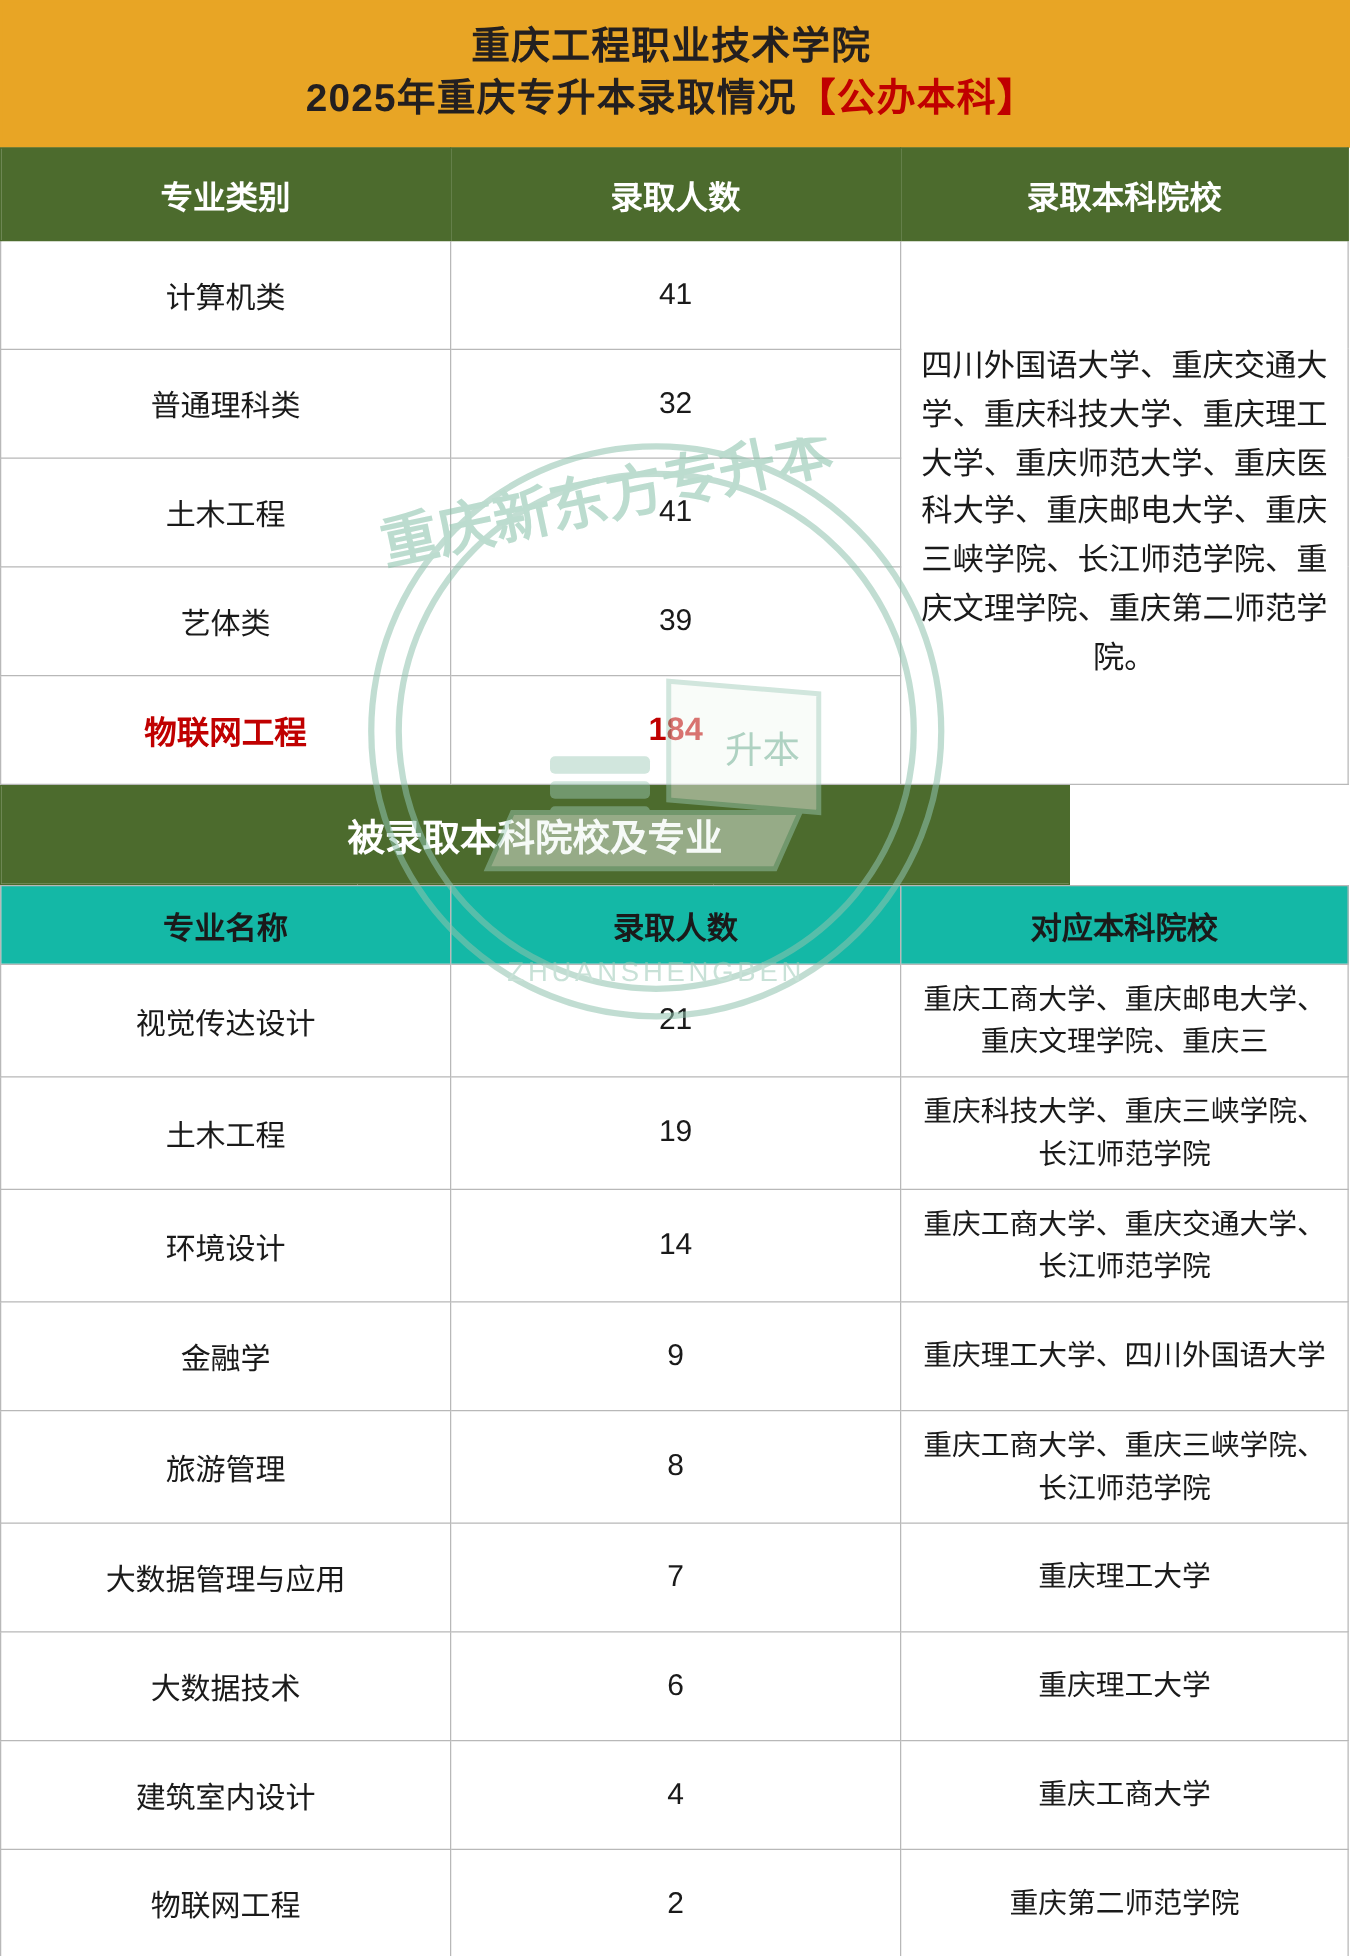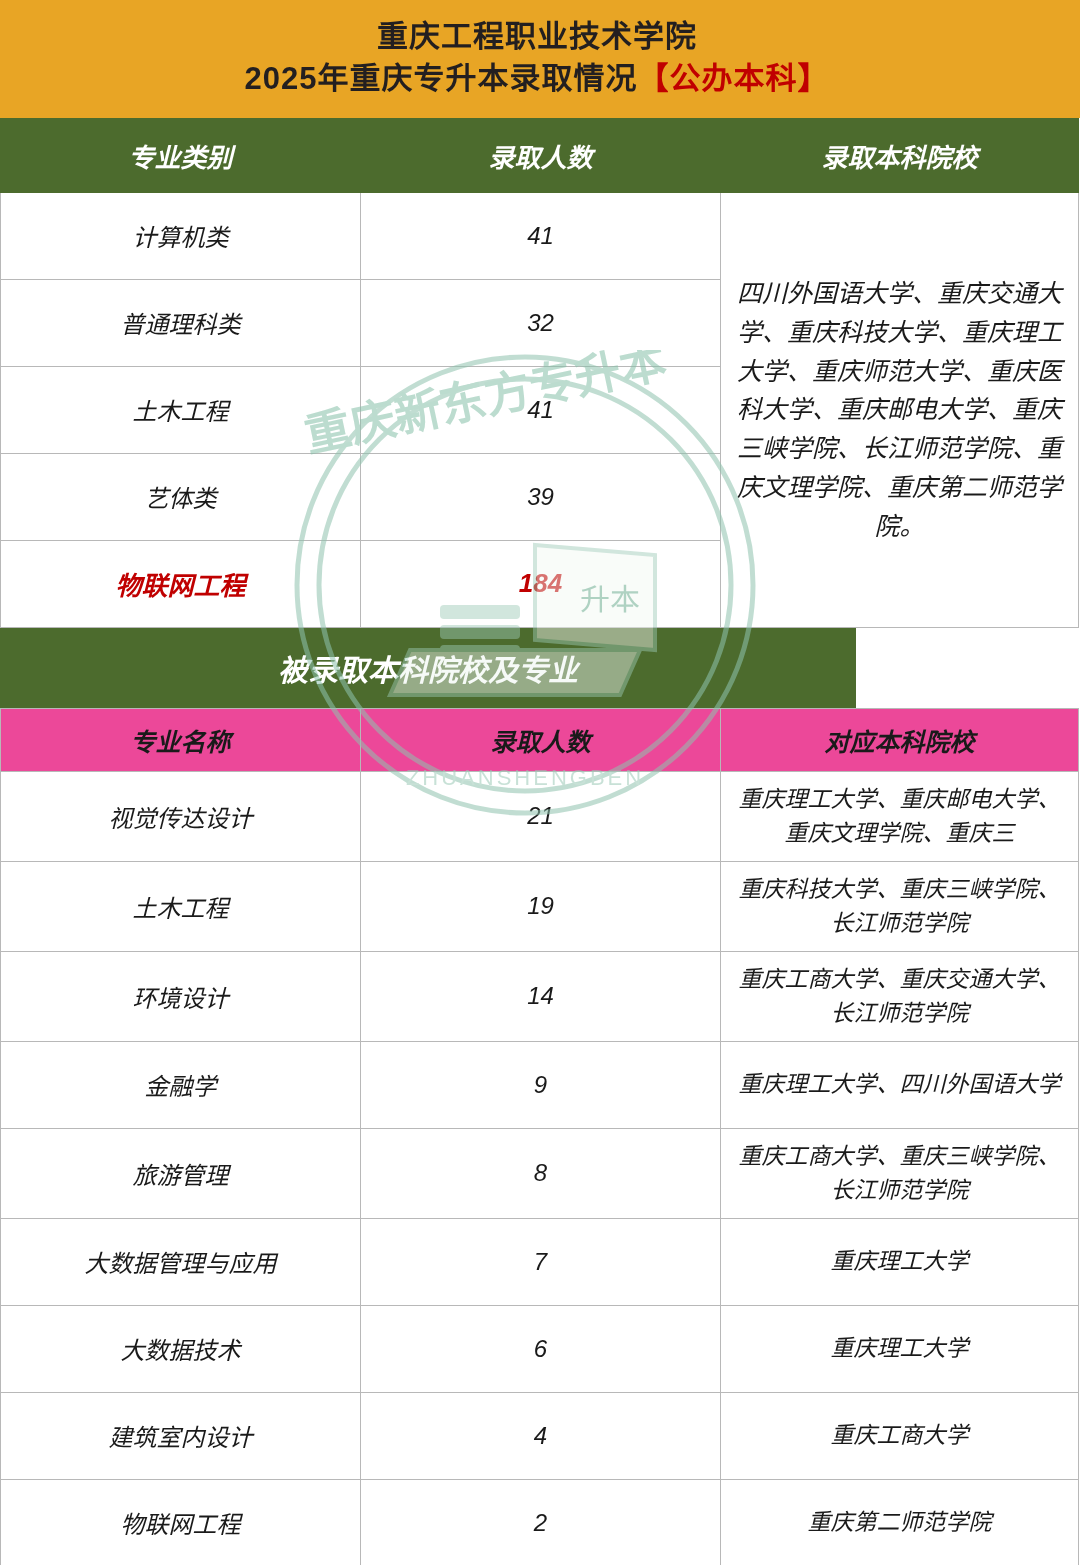--- a/index.html
+++ b/index.html
@@ -57,21 +57,20 @@
     color: #c00000;
   }
 
   
   table {
     width: 856px;
     border-collapse: collapse;
     table-layout: fixed;
     position: relative;
     z-index: 2;
-    font-style: italic;
   }
   td, th {
     border: 1px solid #b8b8b8;
     text-align: center;
     vertical-align: middle;
     font-size: 24px;
     color: #1a1a1a;
     padding: 10px 8px;
     background: transparent;
   }
@@ -85,21 +84,21 @@
   }
   .section-title td {
     background: #4c6b2d;
     color: #ffffff;
     font-weight: bold;
     font-size: 30px;
     padding: 17px 8px;
     border-color: #4c6b2d;
   }
   .subhdr td {
-    background: #ec4899;
+    background: #14b8a6;
     color: #1a1a1a;
     font-weight: bold;
     font-size: 25px;
     padding: 13px 8px;
   }
   .col-a { width: 360px; }
   .col-b { width: 360px; }
   .col-c { width: 358px; }
 
   .cell-row td {
@@ -214,21 +213,21 @@
     <tbody>
       <tr class="subhdr">
         <td>专业名称</td>
         <td>录取人数</td>
         <td>对应本科院校</td>
       </tr>
 
       <tr class="cell-row">
         <td>视觉传达设计</td>
         <td>21</td>
-        <td class="uni-cell-small">重庆理工大学、重庆邮电大学、重庆文理学院、重庆三</td>
+        <td class="uni-cell-small">重庆工商大学、重庆邮电大学、重庆文理学院、重庆三</td>
       </tr>
       <tr class="cell-row">
         <td>土木工程</td>
         <td>19</td>
         <td class="uni-cell-small">重庆科技大学、重庆三峡学院、长江师范学院</td>
       </tr>
       <tr class="cell-row">
         <td>环境设计</td>
         <td>14</td>
         <td class="uni-cell-small">重庆工商大学、重庆交通大学、长江师范学院</td>

